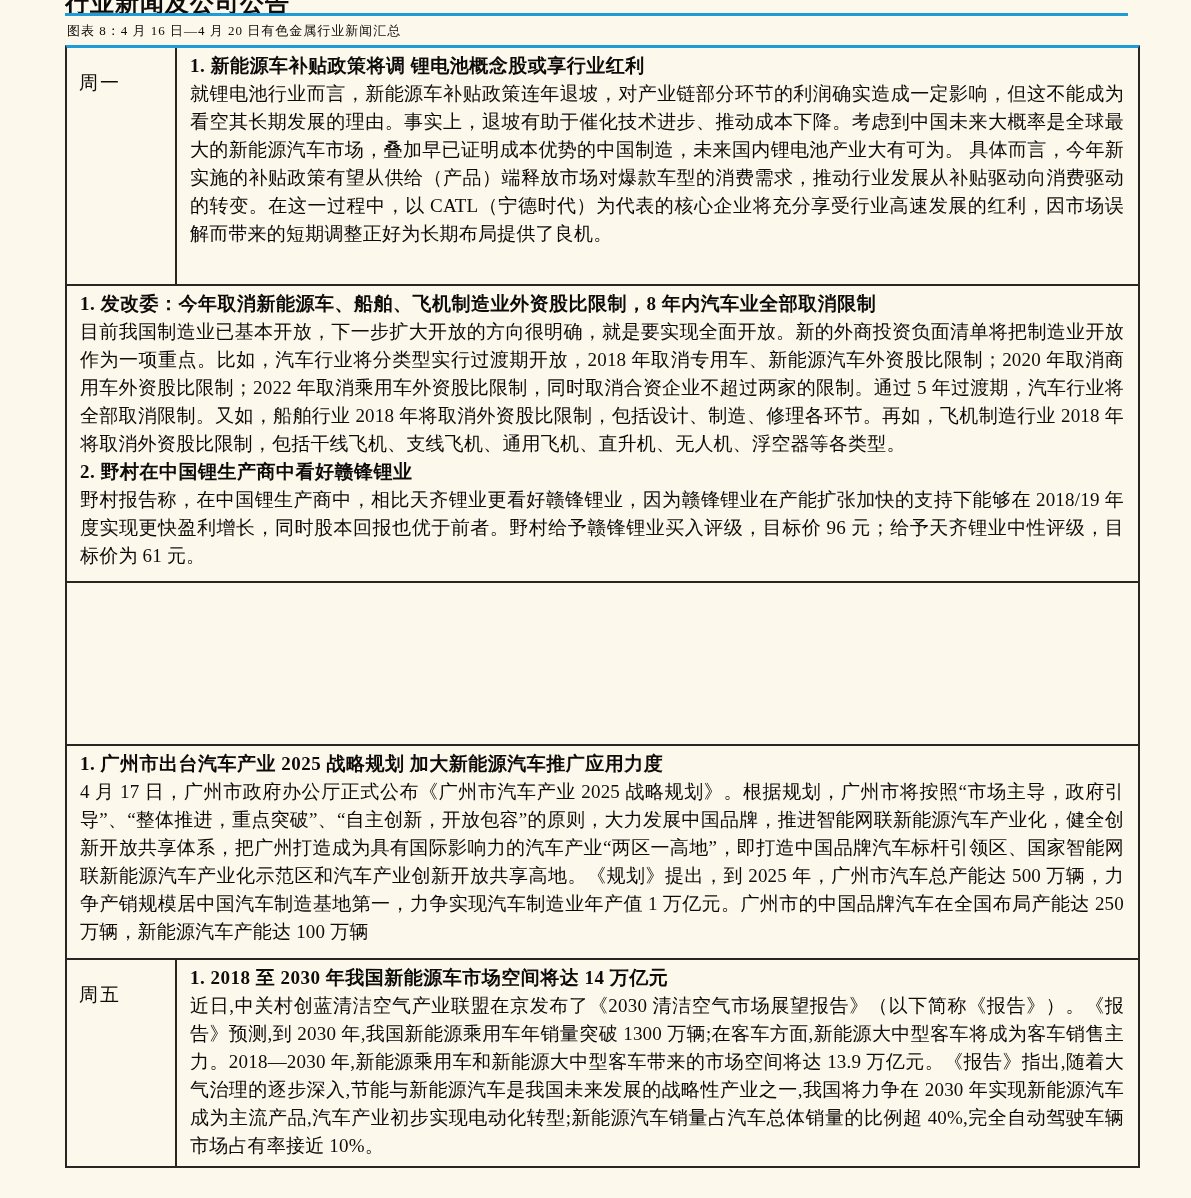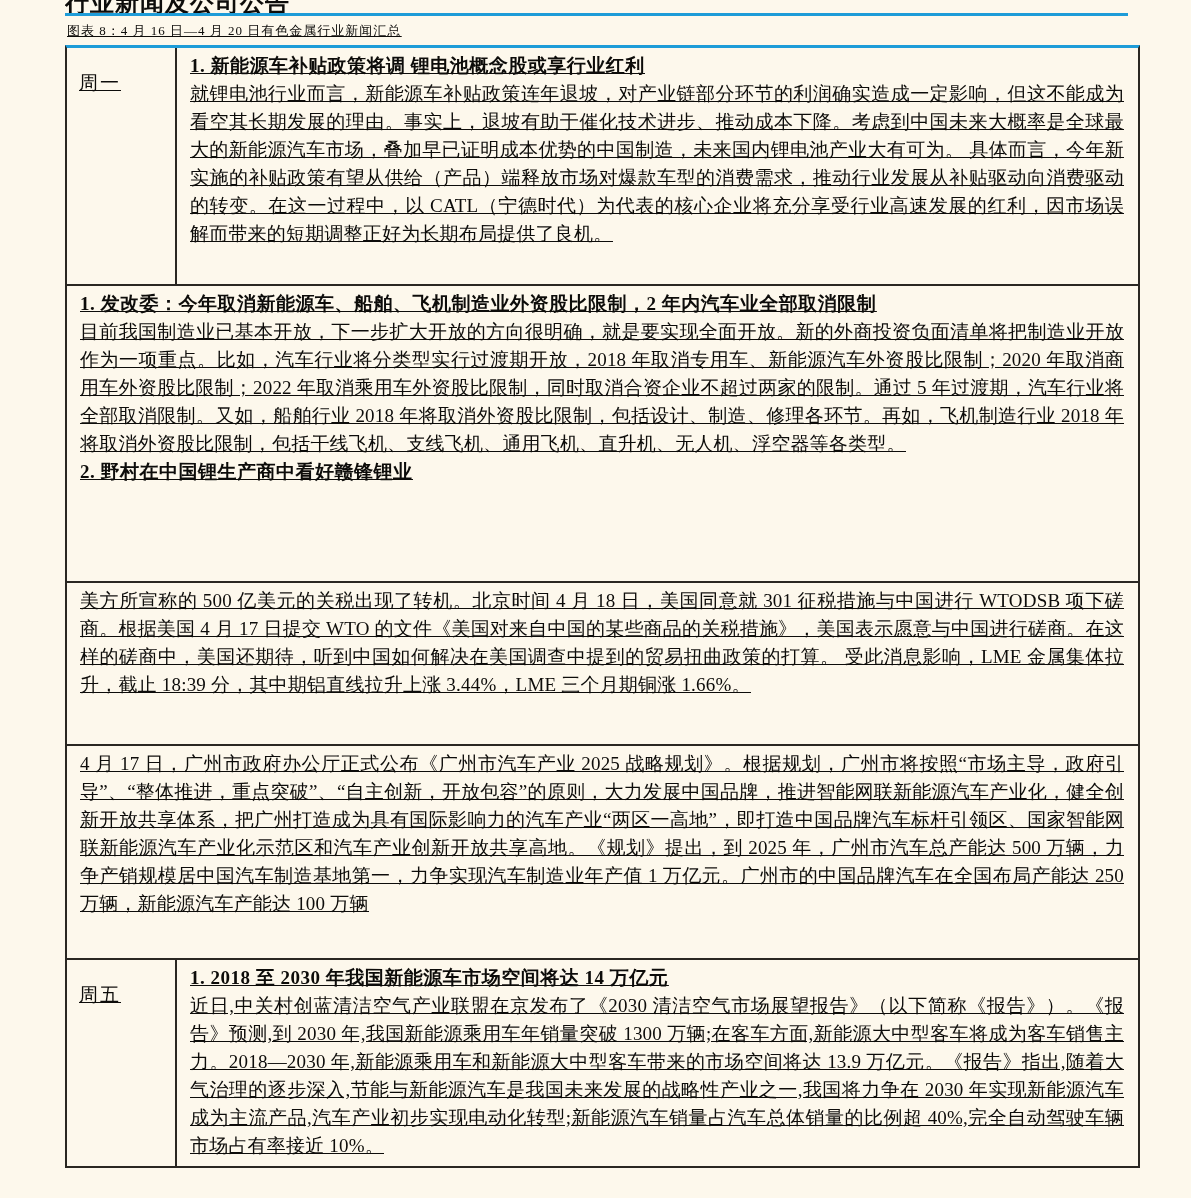--- a/index.html
+++ b/index.html
@@ -1,21 +1,21 @@
 <!DOCTYPE html>
 <html style="--bg: #fdf8ec; --accent: #1e9cd8; --border: #2a2722; --ink: #0d0c0a;"><head>
 <meta charset="utf-8">
 <style>
   :root{
     --bg:#fdf8ec;
     --accent:#1e9cd8;
     --border:#2a2722;
     --ink:#0d0c0a;
   }
-  *{margin:0;padding:0;box-sizing:border-box;text-decoration:underline;}
+  *{margin:0;padding:0;box-sizing:border-box;}
   html,body{width:1191px;height:1198px;}
   body{
     background:var(--bg);
     color:var(--ink);
     font-family:"Liberation Serif","DejaVu Serif",serif;
     overflow:hidden;
   }
   .page{
     width:1191px;height:1198px;
     padding:0 50px 0 65px;
@@ -101,34 +101,35 @@
     <div class="trow" style="min-height:236px">
       <div class="day-cell">周一</div>
       <div class="content-cell">
         <p class="news-title">1. 新能源车补贴政策将调 锂电池概念股或享行业红利</p>
         <p class="news-body">就锂电池行业而言，新能源车补贴政策连年退坡，对产业链部分环节的利润确实造成一定影响，但这不能成为看空其长期发展的理由。事实上，退坡有助于催化技术进步、推动成本下降。考虑到中国未来大概率是全球最大的新能源汽车市场，叠加早已证明成本优势的中国制造，未来国内锂电池产业大有可为。 具体而言，今年新实施的补贴政策有望从供给（产品）端释放市场对爆款车型的消费需求，推动行业发展从补贴驱动向消费驱动的转变。在这一过程中，以 CATL（宁德时代）为代表的核心企业将充分享受行业高速发展的红利，因市场误解而带来的短期调整正好为长期布局提供了良机。</p>
       </div>
     </div>
 
     <div class="trow" style="min-height:297px">
       <div class="content-cell">
-        <p class="news-title">1. 发改委：今年取消新能源车、船舶、飞机制造业外资股比限制，2 年内汽车业全部取消限制</p>
+        <p class="news-title">1. 发改委：今年取消新能源车、船舶、飞机制造业外资股比限制，8 年内汽车业全部取消限制</p>
         <p class="news-body">目前我国制造业已基本开放，下一步扩大开放的方向很明确，就是要实现全面开放。新的外商投资负面清单将把制造业开放作为一项重点。比如，汽车行业将分类型实行过渡期开放，2018 年取消专用车、新能源汽车外资股比限制；2020 年取消商用车外资股比限制；2022 年取消乘用车外资股比限制，同时取消合资企业不超过两家的限制。通过 5 年过渡期，汽车行业将全部取消限制。又如，船舶行业 2018 年将取消外资股比限制，包括设计、制造、修理各环节。再如，飞机制造行业 2018 年将取消外资股比限制，包括干线飞机、支线飞机、通用飞机、直升机、无人机、浮空器等各类型。</p>
         <p class="news-title">2. 野村在中国锂生产商中看好赣锋锂业</p>
+        <p class="news-body">野村报告称，在中国锂生产商中，相比天齐锂业更看好赣锋锂业，因为赣锋锂业在产能扩张加快的支持下能够在 2018/19 年度实现更快盈利增长，同时股本回报也优于前者。野村给予赣锋锂业买入评级，目标价 96 元；给予天齐锂业中性评级，目标价为 61 元。</p>
       </div>
     </div>
 
     <div class="trow" style="min-height:163px">
       <div class="content-cell">
-        <p class="news-body">美方所宣称的 500 亿美元的关税出现了转机。北京时间 4 月 18 日，美国同意就 301 征税措施与中国进行 WTODSB 项下磋商。根据美国 4 月 17 日提交 WTO 的文件《美国对来自中国的某些商品的关税措施》，美国表示愿意与中国进行磋商。在这样的磋商中，美国还期待，听到中国如何解决在美国调查中提到的贸易扭曲政策的打算。 受此消息影响，LME 金属集体拉升，截止 18:39 分，其中期铝直线拉升上涨 3.44%，LME 三个月期铜涨 1.66%。</p>
       </div>
     </div>
 
     <div class="trow" style="min-height:214px">
       <div class="content-cell">
+        <p class="news-title">1.  广州市出台汽车产业 2025 战略规划 加大新能源汽车推广应用力度</p>
         <p class="news-body">4 月 17 日，广州市政府办公厅正式公布《广州市汽车产业 2025 战略规划》。根据规划，广州市将按照“市场主导，政府引导”、“整体推进，重点突破”、“自主创新，开放包容”的原则，大力发展中国品牌，推进智能网联新能源汽车产业化，健全创新开放共享体系，把广州打造成为具有国际影响力的汽车产业“两区一高地”，即打造中国品牌汽车标杆引领区、国家智能网联新能源汽车产业化示范区和汽车产业创新开放共享高地。《规划》提出，到 2025 年，广州市汽车总产能达 500 万辆，力争产销规模居中国汽车制造基地第一，力争实现汽车制造业年产值 1 万亿元。广州市的中国品牌汽车在全国布局产能达 250 万辆，新能源汽车产能达 100 万辆</p>
       </div>
     </div>
 
     <div class="trow" style="min-height:188px">
       <div class="day-cell">周五</div>
       <div class="content-cell">
         <p class="news-title">1.   2018 至 2030 年我国新能源车市场空间将达 14 万亿元</p>
         <p class="news-body">近日,中关村创蓝清洁空气产业联盟在京发布了《2030 清洁空气市场展望报告》（以下简称《报告》）。《报告》预测,到 2030 年,我国新能源乘用车年销量突破 1300 万辆;在客车方面,新能源大中型客车将成为客车销售主力。2018—2030 年,新能源乘用车和新能源大中型客车带来的市场空间将达 13.9 万亿元。《报告》指出,随着大气治理的逐步深入,节能与新能源汽车是我国未来发展的战略性产业之一,我国将力争在 2030 年实现新能源汽车成为主流产品,汽车产业初步实现电动化转型;新能源汽车销量占汽车总体销量的比例超 40%,完全自动驾驶车辆市场占有率接近 10%。</p>
       </div>

